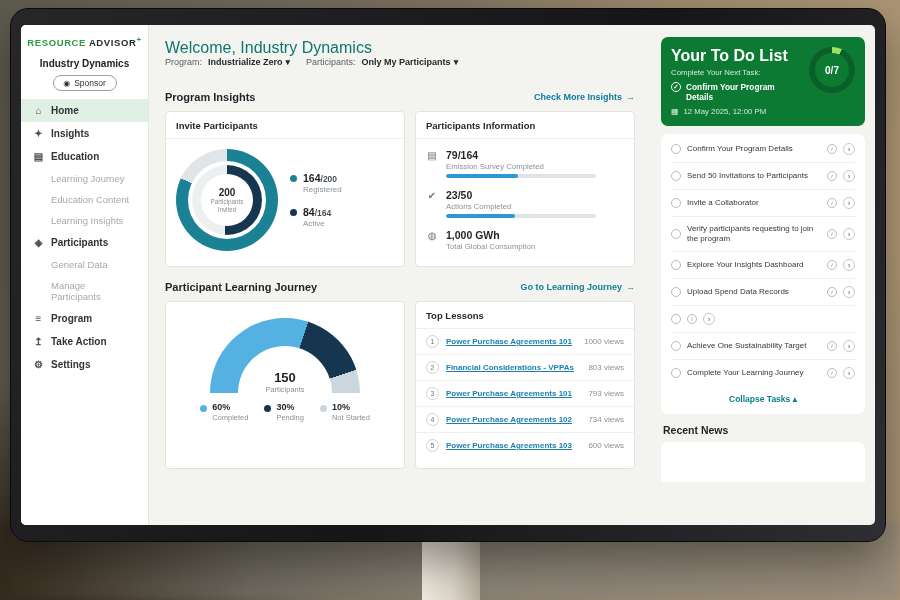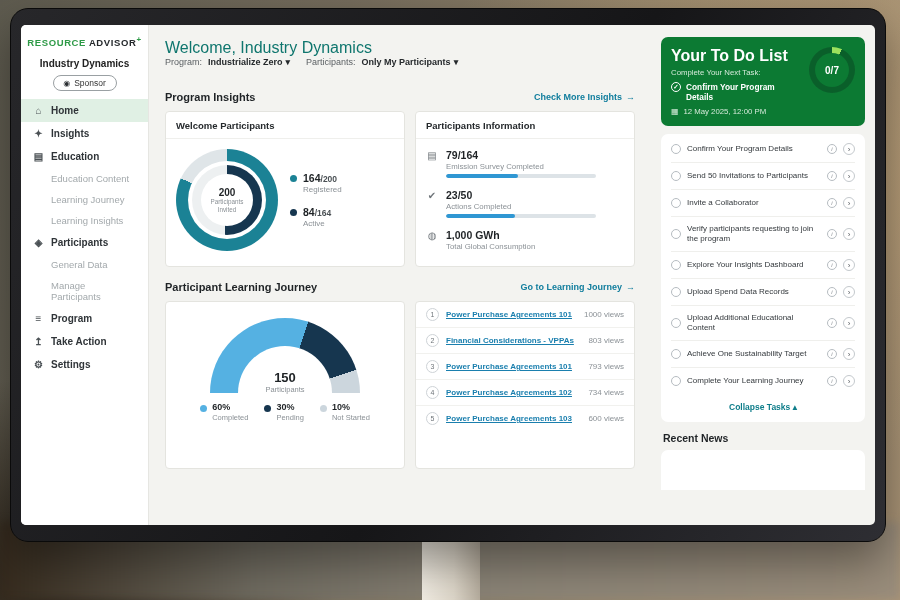--- a/index.html
+++ b/index.html
@@ -162,22 +162,22 @@
           <span>Home</span>
         </div>
         <div class="nav-item">
           <span class="nav-ic">✦</span>
           <span>Insights</span>
         </div>
         <div class="nav-item">
           <span class="nav-ic">▤</span>
           <span>Education</span>
         </div>
+        <div class="nav-sub">Learning Journey</div>
         <div class="nav-sub">Education Content</div>
-        <div class="nav-sub">Learning Journey</div>
         <div class="nav-sub">Learning Insights</div>
         <div class="nav-item">
           <span class="nav-ic">◈</span>
           <span>Participants</span>
         </div>
         <div class="nav-sub">General Data</div>
         <div class="nav-sub">Manage Participants</div>
         <div class="nav-item">
           <span class="nav-ic">≡</span>
           <span>Program</span>
@@ -212,21 +212,21 @@
       <div class="sec-head">
         <span class="sec-title">Program Insights</span>
         <a class="sec-link">
           <span>Check More Insights</span>
           <span>→</span>
         </a>
       </div>
 
       <div class="cards">
         <div class="card card-invited">
-          <div class="card-title">Welcome Participants</div>
+          <div class="card-title">Invite Participants</div>
           <div class="card-body invited-body">
             <div class="donut">
               <div class="donut-mid">
                   <div class="donut-in">
                 <div class="donut-center">
                   <div class="donut-val">200</div>
                   <div class="donut-lab">Participants Invited</div>
                 </div>
               </div>
                 </div>
@@ -323,20 +323,21 @@
                 <span>
                   <div class="edu-pct">10%</div>
                   <div class="edu-lab">Not Started</div>
                 </span>
               </div>
             </div>
           </div>
         </div>
 
         <div class="card card-lessons">
+          <div class="card-title">Top Lessons</div>
           <div class="lesson">
             <span class="lesson-rank">1</span>
             <span class="lesson-title">Power Purchase Agreements 101</span>
             <span class="lesson-views">1000 views</span>
           </div>
           <div class="lesson">
             <span class="lesson-rank">2</span>
             <span class="lesson-title">Financial Considerations - VPPAs</span>
             <span class="lesson-views">803 views</span>
           </div>
@@ -414,21 +415,20 @@
           <span class="task-chev">›</span>
         </div>
         <div class="task-row">
           <span class="task-check"></span>
           <span class="task-label">Upload Spend Data Records</span>
           <span class="task-info">i</span>
           <span class="task-chev">›</span>
         </div>
         <div class="task-row">
           <span class="task-check"></span>
-          <span class="task-label">Upload Additional Educational Content</span>
           <span class="task-info">i</span>
           <span class="task-chev">›</span>
         </div>
         <div class="task-row">
           <span class="task-check"></span>
           <span class="task-label">Achieve One Sustainability Target</span>
           <span class="task-info">i</span>
           <span class="task-chev">›</span>
         </div>
         <div class="task-row" style="border-bottom:none;">

